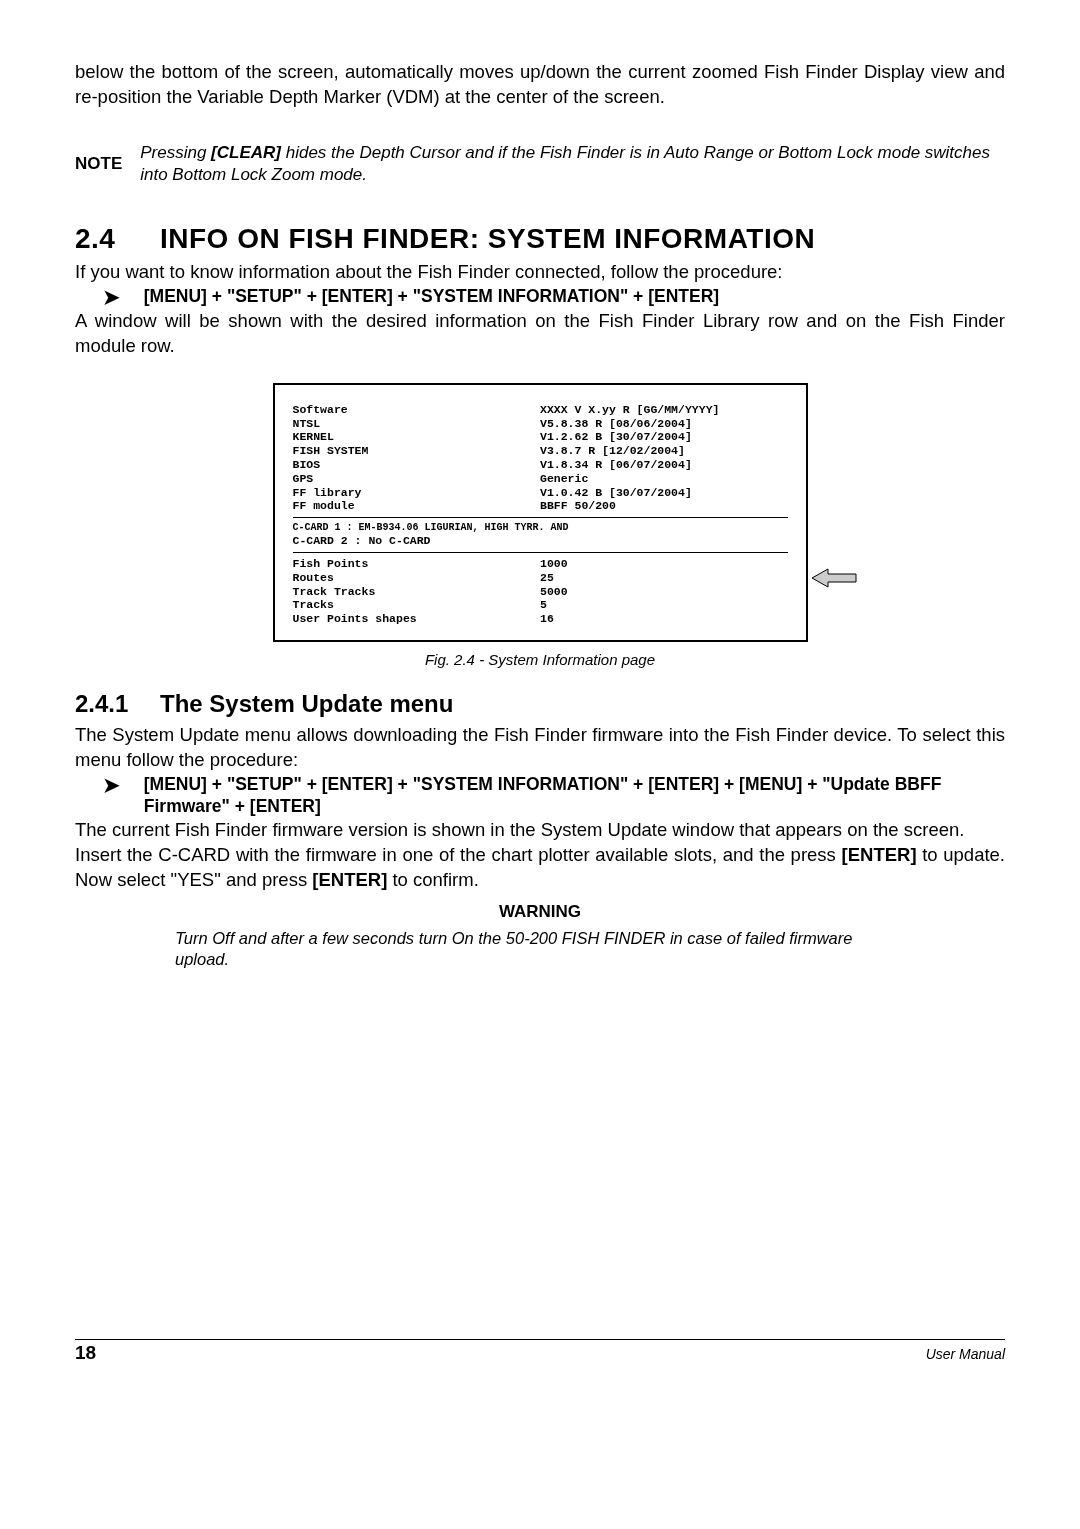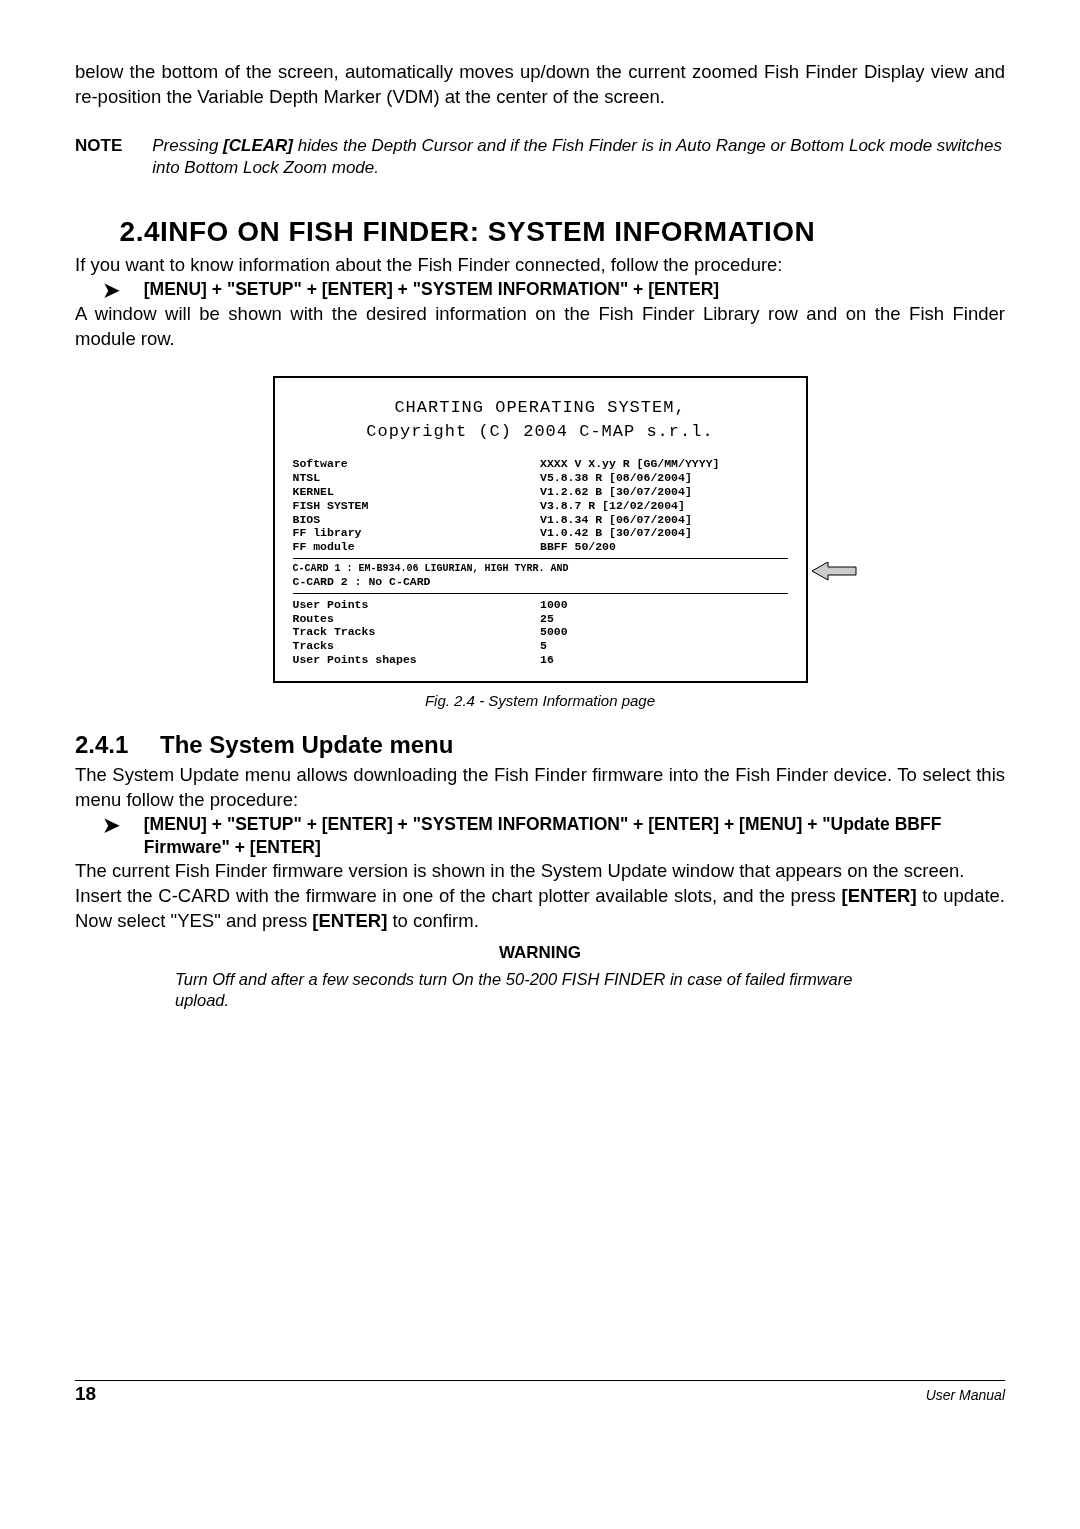--- a/index.html
+++ b/index.html
@@ -14,22 +14,23 @@
       padding: 60px 75px 30px 75px;
       color: #000;
       line-height: 1.35;
     }
     .body-text {
       font-size: 18.5px;
       text-align: justify;
     }
     .note-row {
       display: flex;
-      margin-top: 25px;
-      gap: 30px;
+      margin-top: 32px;
+      gap: 18px;
+      align-items: center;
     }
     .note-label {
       font-weight: bold;
       font-size: 17px;
       flex-shrink: 0;
     }
     .note-text {
       font-style: italic;
       font-size: 17px;
       line-height: 1.3;
@@ -37,21 +38,20 @@
     .section-heading {
       font-size: 28px;
       font-weight: bold;
       margin-top: 34px;
       margin-bottom: 2px;
       letter-spacing: 0.5px;
     }
     .section-num {
       display: inline-block;
       width: 85px;
-      text-align: right;
     }
     .proc-row {
       display: flex;
       align-items: flex-start;
       gap: 24px;
       margin-left: 28px;
     }
     .arrow {
       font-size: 20px;
       font-weight: bold;
@@ -177,44 +177,44 @@
 
 <div class="proc-row">
   <span class="arrow">➤</span>
   <span class="proc-text">[MENU] + "SETUP" + [ENTER] + "SYSTEM INFORMATION" + [ENTER]</span>
 </div>
 
 <p class="body-text">A window will be shown with the desired information on the Fish Finder Library row and on the Fish Finder module row.</p>
 
 <div class="fig-container">
   <div class="fig-box">
-    <div class="fig-title">
-      <div>CHARTING OPERATING SYSTEM,</div>
-      <div>Copyright (C) 2004 C-MAP s.r.l.</div>
-    </div>
     <div>
       <div class="fig-row">
           <span class="fig-left">Software</span>
           <span class="fig-right">XXXX   V X.yy  R  [GG/MM/YYYY]</span>
         </div>
       <div class="fig-row">
           <span class="fig-left">NTSL</span>
           <span class="fig-right">V5.8.38 R [08/06/2004]</span>
         </div>
       <div class="fig-row">
           <span class="fig-left">KERNEL</span>
           <span class="fig-right">V1.2.62 B [30/07/2004]</span>
         </div>
       <div class="fig-row">
           <span class="fig-left">FISH SYSTEM</span>
           <span class="fig-right">V3.8.7 R [12/02/2004]</span>
         </div>
       <div class="fig-row">
           <span class="fig-left">BIOS</span>
           <span class="fig-right">V1.8.34 R [06/07/2004]</span>
+        </div>
+      <div class="fig-row">
+          <span class="fig-left">GPS</span>
+          <span class="fig-right">Generic</span>
         </div>
       <div class="fig-row">
           <span class="fig-left">FF library</span>
           <span class="fig-right">V1.0.42 B [30/07/2004]</span>
         </div>
       <div class="fig-row">
           <span class="fig-left">FF module</span>
           <span class="fig-right">BBFF 50/200</span>
         </div>
     </div>
@@ -223,21 +223,21 @@
       <div class="fig-row" style="font-size:10px;">
           <span>C-CARD 1 : EM-B934.06 LIGURIAN, HIGH TYRR. AND</span>
         </div>
       <div class="fig-row">
           <span>C-CARD 2 : No C-CARD</span>
         </div>
     </div>
     <div class="fig-divider"></div>
     <div>
       <div class="fig-row">
-          <span class="fig-left">User Points</span>
+          <span class="fig-left">Fish Points</span>
           <span class="fig-right">1000</span>
         </div>
       <div class="fig-row">
           <span class="fig-left">Routes</span>
           <span class="fig-right">25</span>
         </div>
       <div class="fig-row">
           <span class="fig-left">Track Tracks</span>
           <span class="fig-right">5000</span>
         </div>

